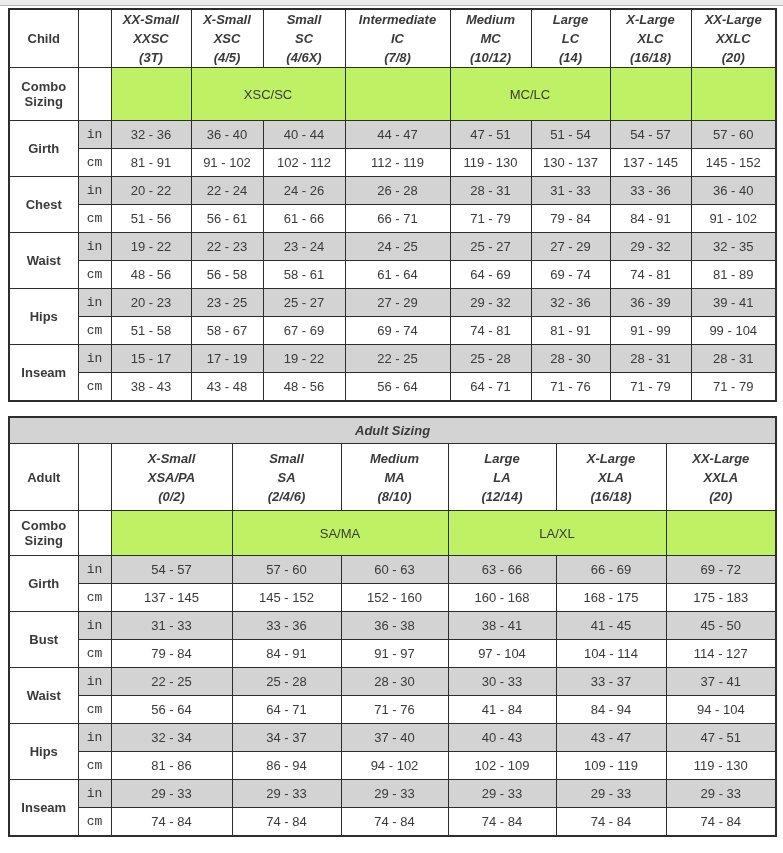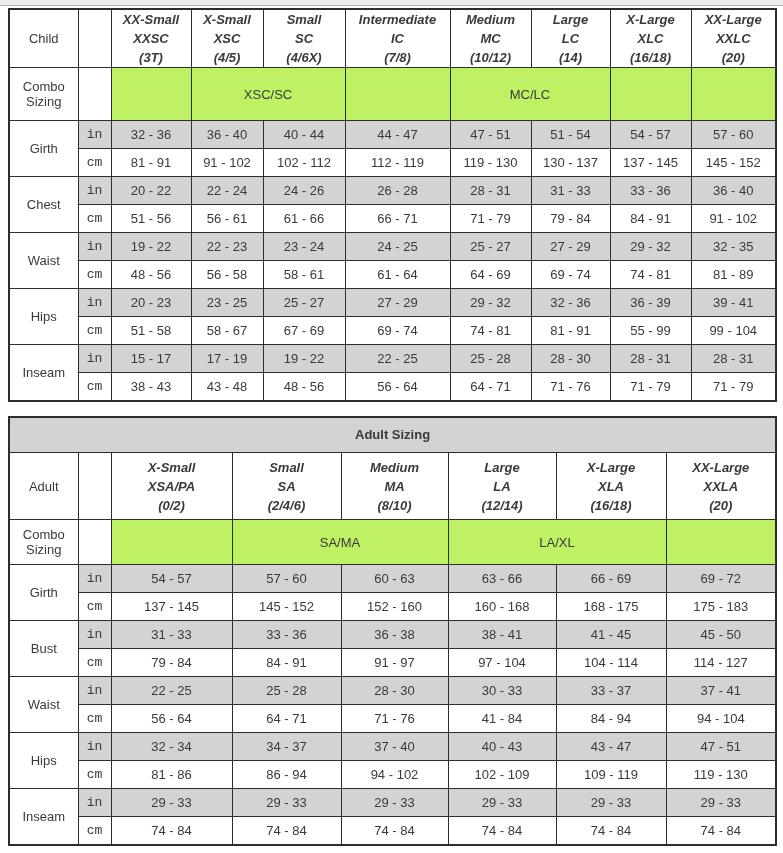--- a/index.html
+++ b/index.html
@@ -35,21 +35,21 @@
     color: #3a3a3a;
     padding: 0;
     overflow: hidden;
   }
   td.title-cell {
     font-weight: 700;
     color: #1f1f1f;
     background: #d3d3d3;
   }
   td.label {
-    font-weight: 400;
+    font-weight: 700;
     color: #1f1f1f;
     background: #ffffff;
     padding: 0 6px;
   }
   td.colhead {
     font-weight: 700;
     color: #1f1f1f;
     font-style: italic;
   }
   td.colhead div {
@@ -59,21 +59,21 @@
     font-size: 12px;
     color: #3a3a3a;
     font-family: Liberation Mono, monospace;
   }
   td.gray {
     background: #d3d3d3;
   }
   td.combo-cell {
     background: #bef264;
   }
-  tr.r-title    { height: 36px; }
+  tr.r-title    { height: 27px; font-style: italic; }
   tr.r-head-c   { height: 58px; }
   tr.r-combo-c  { height: 53px; }
   tr.r-head-a   { height: 67px; }
   tr.r-combo-a  { height: 45px; }
   tr.r-data     { height: 28px; }
 </style>
 </head>
 <body>
 
 <div class="topbar"></div>
@@ -229,21 +229,21 @@
           <td class="gray">39 - 41</td>
         </tr>
         <tr class="r-data">
           <td class="unit">cm</td>
           <td>51 - 58</td>
           <td>58 - 67</td>
           <td>67 - 69</td>
           <td>69 - 74</td>
           <td>74 - 81</td>
           <td>81 - 91</td>
-          <td>55 - 99</td>
+          <td>91 - 99</td>
           <td>99 - 104</td>
         </tr>
         <tr class="r-data">
           <td class="label" rowspan="2">Inseam</td>
           <td class="unit gray">in</td>
           <td class="gray">15 - 17</td>
           <td class="gray">17 - 19</td>
           <td class="gray">19 - 22</td>
           <td class="gray">22 - 25</td>
           <td class="gray">25 - 28</td>

